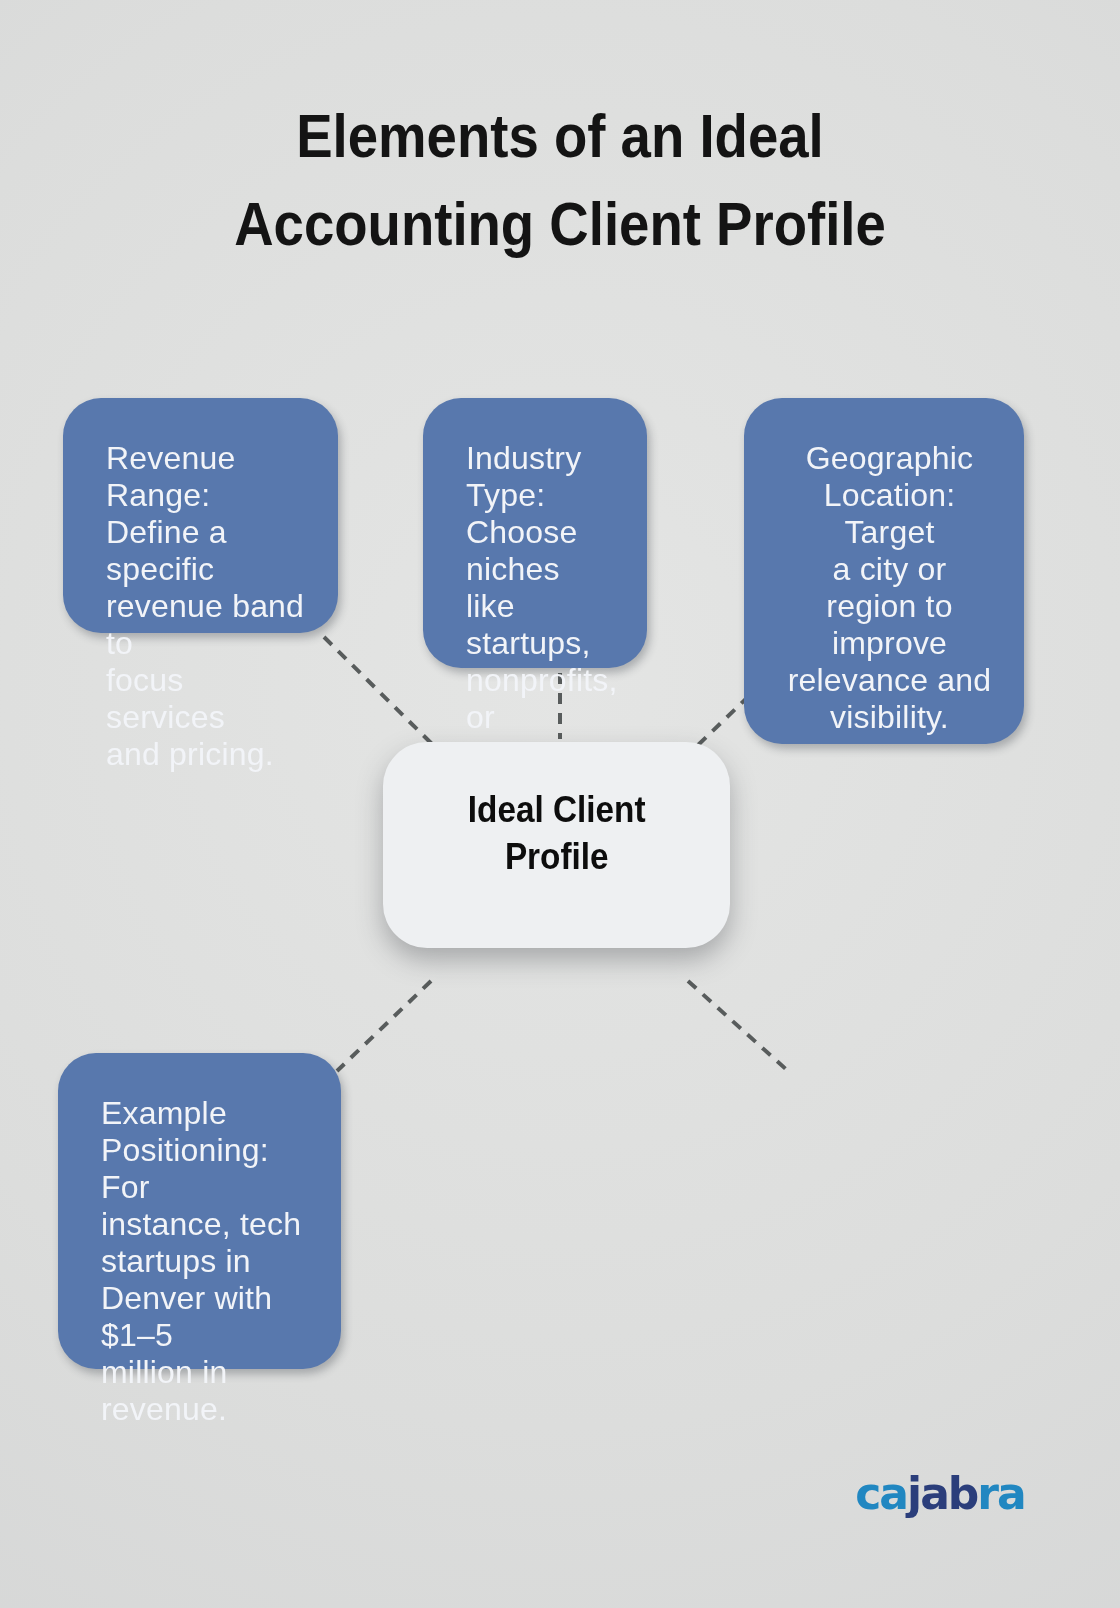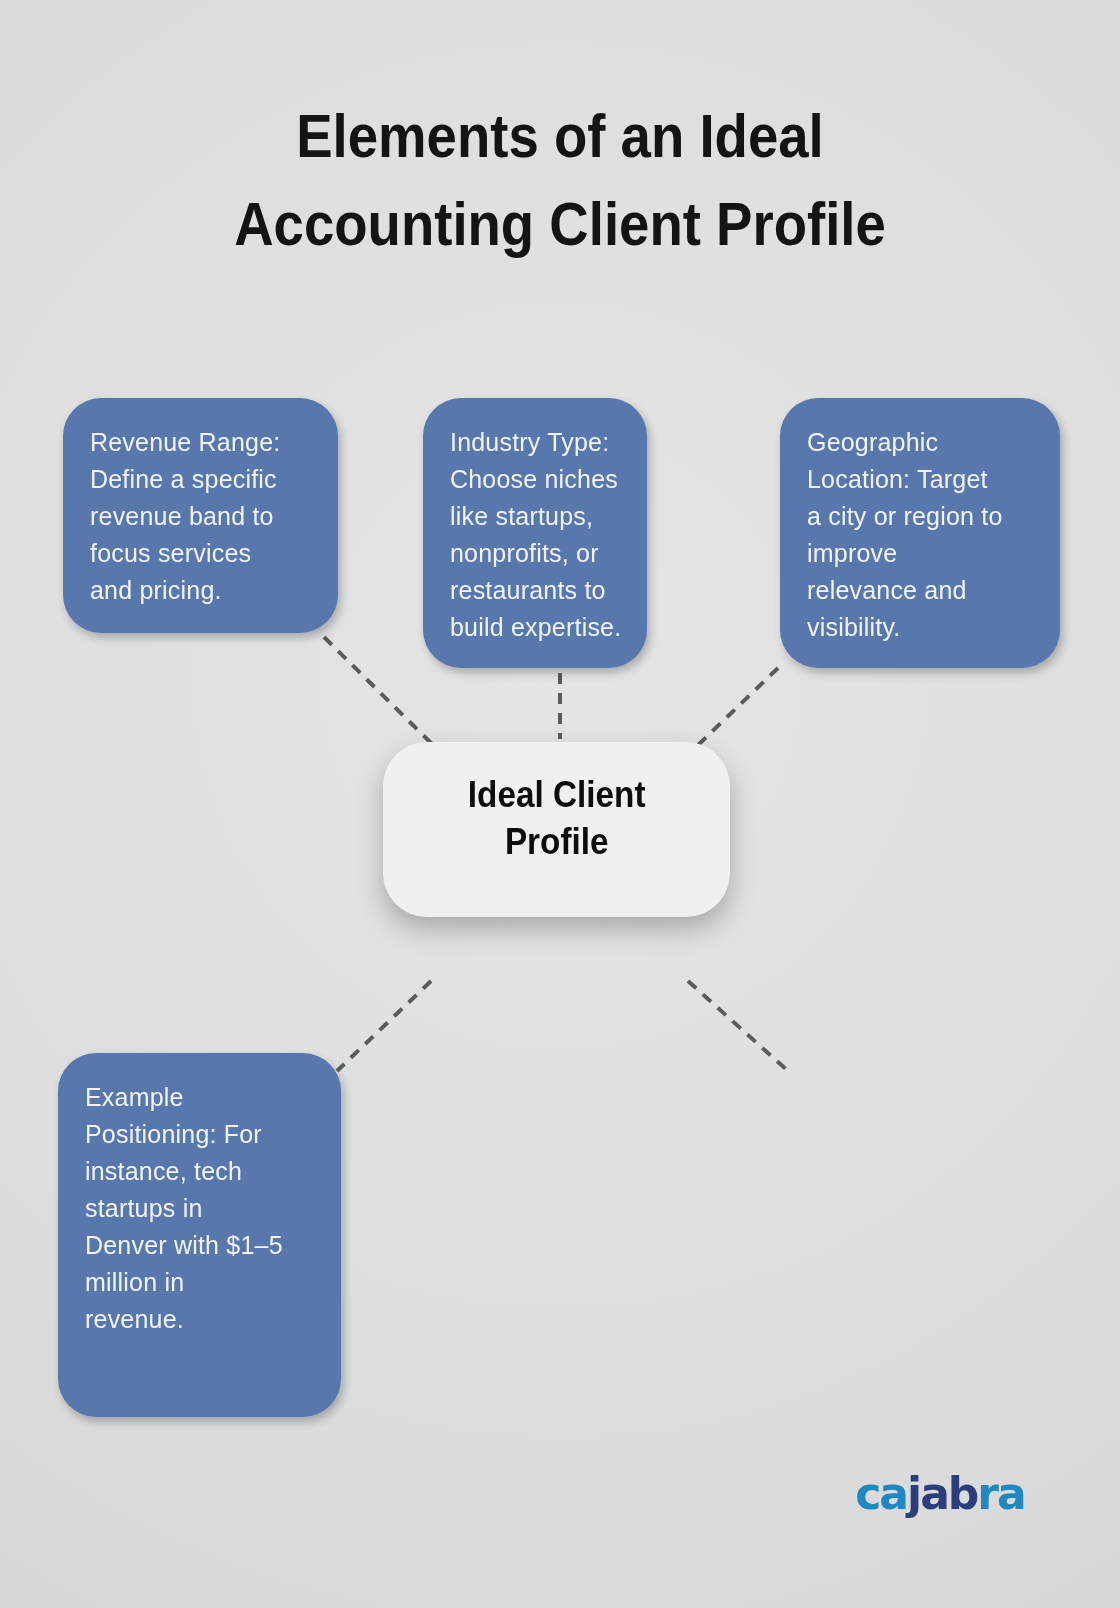--- a/index.html
+++ b/index.html
@@ -50,38 +50,38 @@
   }
   .node {
     position: absolute;
     background: var(--node-fill, #5878ad);
     border-radius: 38px;
     box-shadow: 3px 5px 9px rgba(40, 45, 55, 0.30);
     box-sizing: border-box;
     padding: 26px 16px 18px 27px;
   }
   .node-text {
-    margin: 0;
+    margin: 16px;
     color: var(--node-text, #f2f4f8);
-    font-size: 25px;
+    font-size: 32px;
     line-height: 37px;
     white-space: pre-line;
     letter-spacing: 0.2px;
   }
   .node-tl { left: 63px;  top: 398px;  width: 275px; height: 235px; }
   .node-tm { left: 423px; top: 398px;  width: 224px; height: 270px; }
-  .node-tr { left: 780px; top: 398px;  width: 280px; height: 270px; }
-  .node-bl { left: 58px;  top: 1053px; width: 283px; height: 364px; }
+  .node-tr { left: 744px; top: 398px;  width: 280px; height: 346px; text-align: center; }
+  .node-bl { left: 58px;  top: 1053px; width: 283px; height: 316px; }
   .node-br { left: 787px; top: 1053px; width: 274px; height: 316px; }
   .center-node {
     position: absolute;
     left: 383px;
     top: 742px;
     width: 347px;
-    height: 175px;
+    height: 206px;
     background: var(--center-fill, #eef0f2);
     border-radius: 44px;
     box-shadow: 0 12px 26px rgba(60, 63, 68, 0.35);
     display: flex;
     align-items: center;
     justify-content: center;
   }
   .center-label {
     text-align: center;
     font-size: 37px;

